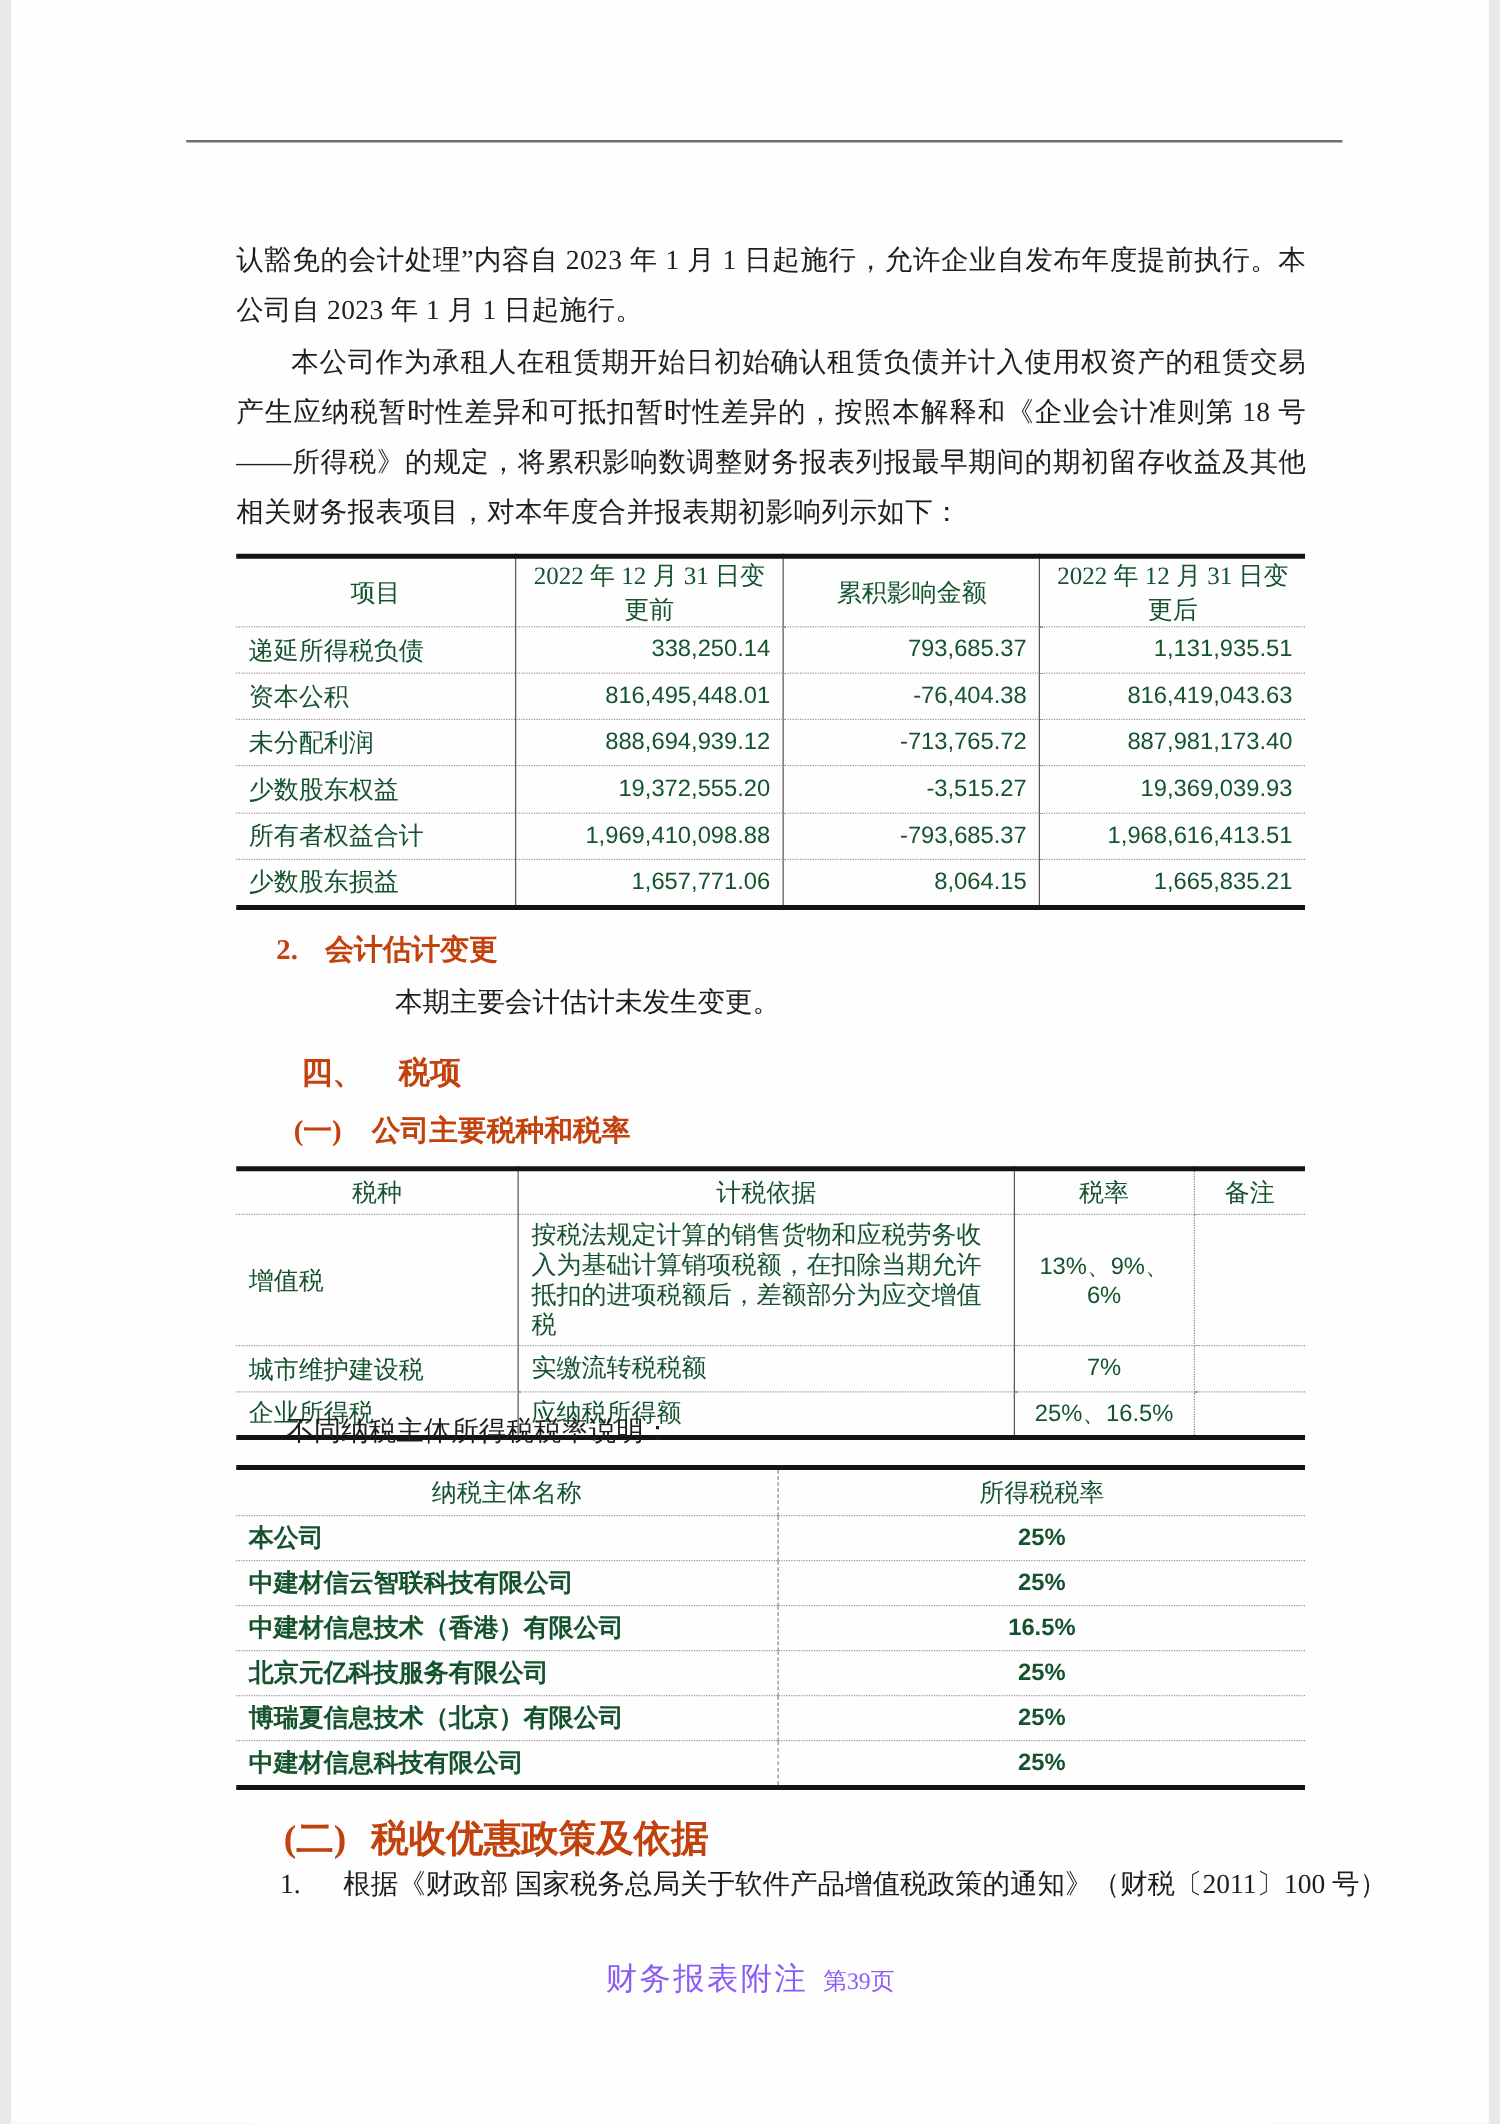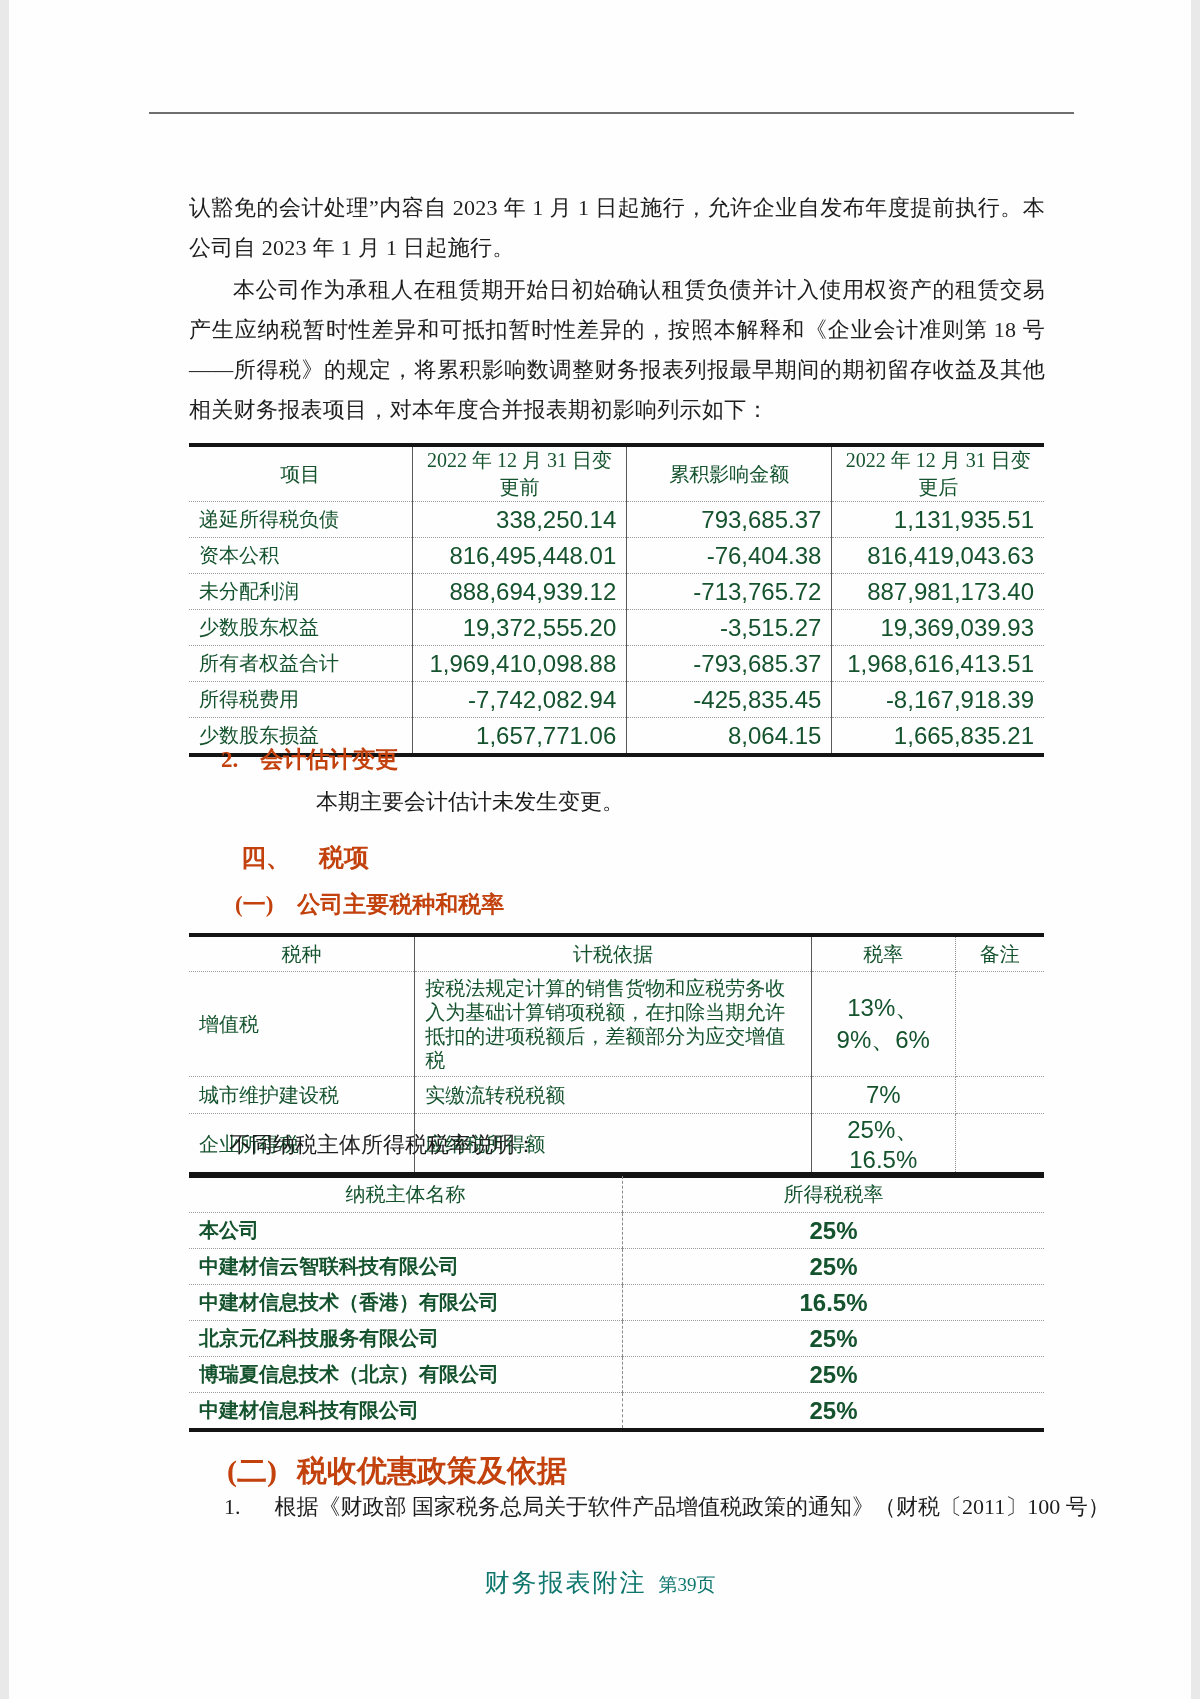--- a/index.html
+++ b/index.html
@@ -37,41 +37,41 @@
   }
   .doc-table th, .doc-table td {
     border-bottom:1px dotted #9a9a9a; border-right:1px solid #5a5a5a;
     padding:0 10px; vertical-align:middle; overflow:hidden;
   }
   .doc-table tr > *:last-child { border-right:none; }
   .doc-table tbody tr:last-child > * { border-bottom:none; }
   .doc-table th { font-weight:normal; text-align:center; }
   .doc-table td.label { text-align:left; }
   .doc-table td.num, .doc-table td.rate {
-    font-family:"Liberation Sans","DejaVu Sans",sans-serif; font-size:24px;
+    font-family:"Liberation Sans","DejaVu Sans",sans-serif; font-size:19px;
   }
   .doc-table td.num { text-align:right; }
   .doc-table td.rate { text-align:center; }
 
   #impact-table { top:443px; height:285px; }
   #impact-table th { height:36px; }
   #impact-table td { height:35px; }
 
   #tax-table { top:933px; height:180px; }
   #tax-table th { height:34px; }
   #tax-table td.basis { line-height:24px; padding-top:4px; padding-bottom:4px; }
   #tax-table tr > *:nth-child(3) { border-right:1px dotted #8a8a8a; }
 
   #entity-table { top:1172px; height:250px; }
   #entity-table th { height:36px; }
   #entity-table td { height:35px;font-weight:bold; }
   #entity-table tr > *:first-child { border-right:1px dashed #8a8a8a; }
 
   #footer { position:absolute; left:0; right:0; top:1566px; display:flex; justify-content:center;
-            align-items:baseline; gap:12px; color:#0f766e; }
+            align-items:baseline; gap:12px; color:#8b5cf6; }
   #footer .footer-title { font-size:25px; letter-spacing:2px; }
   #footer .footer-page { font-size:19px; }
 </style>
 </head>
 <body>
 
 <div class="page">
 
   <div class="header-rule"></div>
 
@@ -119,26 +119,20 @@
         <td class="num">-3,515.27</td>
         <td class="num">19,369,039.93</td>
       </tr>
       <tr>
         <td class="label">所有者权益合计</td>
         <td class="num">1,969,410,098.88</td>
         <td class="num">-793,685.37</td>
         <td class="num">1,968,616,413.51</td>
       </tr>
       <tr>
-        <td class="label">所得税费用</td>
-        <td class="num">-7,742,082.94</td>
-        <td class="num">-425,835.45</td>
-        <td class="num">-8,167,918.39</td>
-      </tr>
-      <tr>
         <td class="label">少数股东损益</td>
         <td class="num">1,657,771.06</td>
         <td class="num">8,064.15</td>
         <td class="num">1,665,835.21</td>
       </tr>
     </tbody>
   </table>
 
   <h3 class="heading" id="h-estimate">
     <span class="h-num">2.</span><span>会计估计变更</span>

